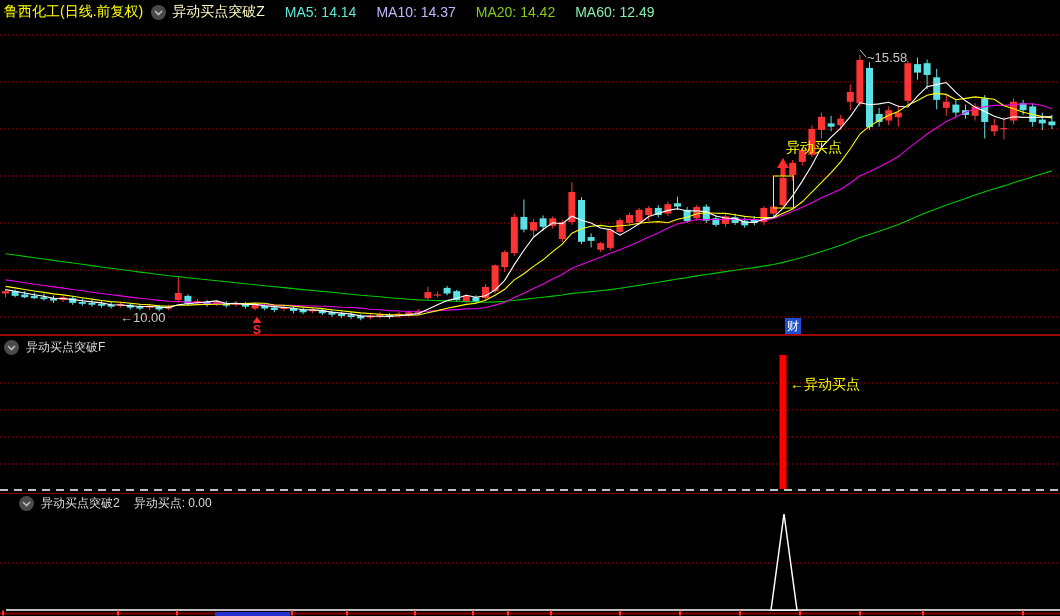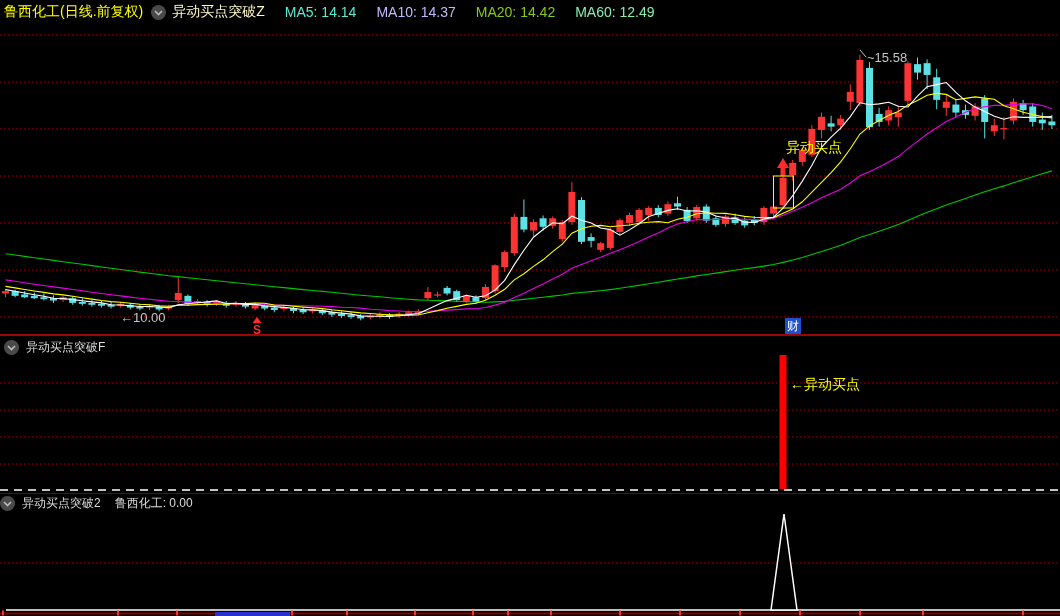--- a/index.html
+++ b/index.html
@@ -9,21 +9,21 @@
   .topbar{position:absolute;left:0;top:0;width:1060px;height:24px;display:flex;align-items:center;
           font-size:14px;white-space:nowrap;z-index:5;}
   .topbar .title{margin-left:4px;}
   .topbar .ind{margin-left:6px;}
   .topbar .ma{margin-left:20px;}
   .chev{display:inline-flex;margin-left:8px;flex:0 0 auto;}
   .p-head{position:absolute;display:flex;align-items:center;font-size:12px;color:#dcdcdc;z-index:5;white-space:nowrap;}
   .p-head .lbl{margin-left:7px;}
   .p-head .sig{margin-left:14px;}
   .p-head1{left:4px;top:339px;}
-  .p-head2{left:0;top:495px;}
+  .p-head2{left:19px;top:495px;}
   .news-badge{position:absolute;left:785px;top:318px;width:16px;height:16px;background:#1d4fd0;
               color:#fff;font-size:12px;line-height:16px;text-align:center;z-index:6;cursor:pointer;}
   .scroll-thumb{position:absolute;top:612px;height:4px;background:#2830d2;z-index:6;}
   #chart-svg{position:absolute;left:0;top:0;z-index:1;}
 </style>
 </head>
 <body>
 
 <div class="screen">
 
@@ -324,19 +324,19 @@
   </div>
 
   <div class="p-head p-head2">
     <span class="chev" style="margin-left:0">
       <svg width="15" height="15">
           <circle cx="7.5" cy="7.5" r="7.5" fill="#4a4a4a"></circle>
         <path d="M4 6 L7.5 9.5 L11 6" stroke="#bbbbbb" stroke-width="1.6" fill="none"></path>
         </svg>
     </span>
     <span class="lbl">异动买点突破2</span>
-    <span class="sig">鲁西化工: 0.00</span>
+    <span class="sig">异动买点: 0.00</span>
   </div>
 
   <div class="news-badge">财</div>
 
   <div class="scroll-thumb" style="left: 215px; width: 75px;"></div>
 </div>
 
 </body></html>

